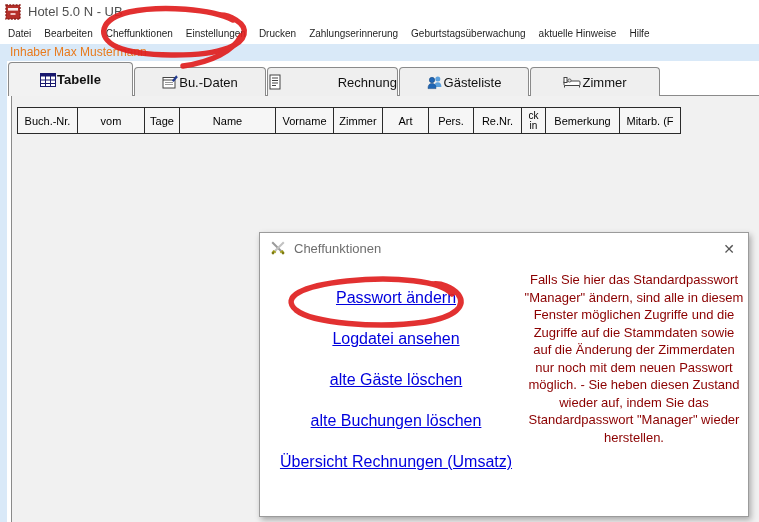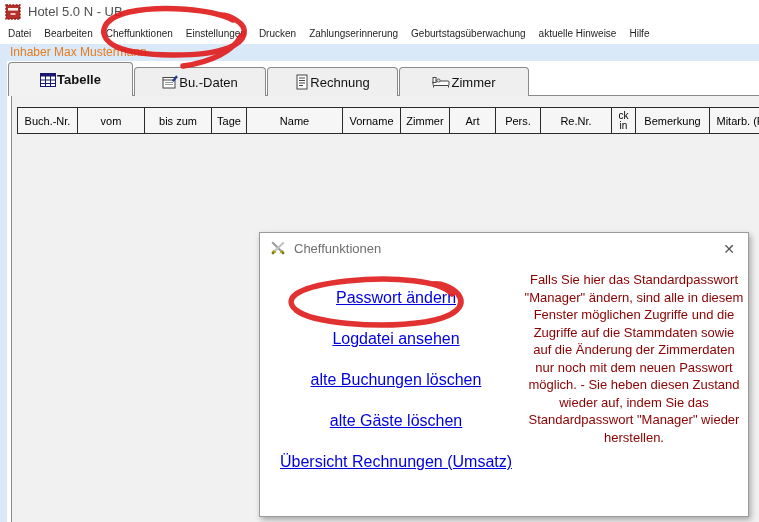--- a/index.html
+++ b/index.html
@@ -20,31 +20,31 @@
   
   .infobar{position:absolute;top:44px;left:0;width:759px;height:17px;background:#d9e9f8;
     color:#e87b1e;font-size:12px;line-height:17px;padding-left:10px;box-sizing:border-box;}
   .left-strip{position:absolute;top:61px;left:0;width:7px;height:461px;background:#d9e9f8;}
   
   .tabbar{position:absolute;top:61px;left:8px;height:35px;display:flex;align-items:flex-end;z-index:2;}
   .tab{height:29px;box-sizing:border-box;background:#efefef;border:1px solid #8a8a8a;border-bottom:none;
     border-radius:4px 4px 0 0;display:flex;align-items:center;justify-content:center;gap:1px;
     font-size:13px;color:#111;margin-right:1px;}
   .tab.active{height:34px;font-weight:bold;background:#f2f2f2;}
-  .t0{width:125px;} .t1{width:132px;} .t2{width:132px;} .t3{width:131px;} .t4{width:130px;} .t5{width:130px;}
+  .t0{width:125px;} .t1{width:132px;} .t2{width:132px;} .t3{width:131px;justify-content:space-between;} .t4{width:130px;} .t5{width:130px;}
   
   .panel{position:absolute;top:95px;left:11px;width:760px;height:427px;background:#f1f1f1;
     border-top:1px solid #8a8a8a;border-left:1px solid #8a8a8a;box-sizing:border-box;}
   .table-header{position:absolute;top:11px;left:5px;display:flex;border-radius:6px;}
   .th{box-sizing:border-box;height:27px;border:1px solid #2a2a2a;margin-left:-1px;
     background:#f6f6f6;display:flex;align-items:center;justify-content:center;
     font-size:11px;color:#000;text-align:center;cursor:default;}
   .c0{width:61px;margin-left:0;} .c1{width:68px;} .c2{width:68px;} .c3{width:36px;}
   .c4{width:97px;} .c5{width:59px;} .c6{width:50px;} .c7{width:47px;} .c8{width:46px;}
-  .c9{width:72px;} .c10{width:25px;font-size:10px;line-height:10px;white-space:pre-line;}
+  .c9{width:49px;} .c10{width:25px;font-size:10px;line-height:10px;white-space:pre-line;}
   .c11{width:75px;} .c12{width:62px;}
   
   .dialog{position:absolute;left:259px;top:232px;width:490px;height:285px;background:#ffffff;
     border:1px solid #9b9b9b;box-shadow:2px 3px 6px rgba(0,0,0,0.30);box-sizing:border-box;z-index:10;}
   .dialog-titlebar{height:30px;display:flex;align-items:center;padding:0 10px;}
   .dialog-title{color:#6e6e6e;font-size:13px;margin-left:8px;}
   .dialog-close{position:absolute;top:7px;right:10px;width:18px;height:18px;color:#555;
     font-size:14px;line-height:18px;text-align:center;cursor:default;}
   .dialog-links{position:absolute;left:0;top:56px;width:272px;}
   .link-row{height:41px;text-align:center;}
@@ -83,21 +83,20 @@
 
 <div class="infobar">
   <span>Inhaber Max Mustermann</span>
 </div>
 <div class="left-strip"></div>
 
 <div class="panel">
   <div class="table-header">
     <div class="th c0">Buch.-Nr.</div>
     <div class="th c1">vom</div>
-    <div class="th c2">bis zum</div>
     <div class="th c3">Tage</div>
     <div class="th c4">Name</div>
     <div class="th c5">Vorname</div>
     <div class="th c6">Zimmer</div>
     <div class="th c7">Art</div>
     <div class="th c8">Pers.</div>
     <div class="th c9">Re.Nr.</div>
     <div class="th c10">ck
 in</div>
     <div class="th c11">Bemerkung</div>
@@ -136,20 +135,31 @@
       <svg width="14" height="16" viewBox="0 0 14 16">
         <rect x="2" y="1" width="10" height="14" fill="#ffffff" stroke="#444"></rect>
         <line x1="4" y1="4" x2="10" y2="4" stroke="#444"></line>
         <line x1="4" y1="6.5" x2="10" y2="6.5" stroke="#444"></line>
         <line x1="4" y1="9" x2="10" y2="9" stroke="#444"></line>
         <line x1="4" y1="11.5" x2="8" y2="11.5" stroke="#444"></line>
       </svg>
     </span>
     <span>Rechnung</span>
   </div>
+  <div class="tab t4">
+    <span class="icon">
+      <svg width="16" height="15" viewBox="0 0 16 15">
+        <circle cx="10.8" cy="4" r="2.5" fill="#5aa0dd"></circle>
+        <path d="M7.2 12 q0 -4.8 3.6 -4.8 q3.6 0 3.6 4.8 Z" fill="#5aa0dd"></path>
+        <circle cx="5" cy="5" r="2.7" fill="#1f66b5" stroke="#0e3f77" stroke-width="0.5"></circle>
+        <path d="M1 13.6 q0 -5.2 4 -5.2 q4 0 4 5.2 Z" fill="#1f66b5" stroke="#0e3f77" stroke-width="0.5"></path>
+      </svg>
+    </span>
+    <span>Gästeliste</span>
+  </div>
   <div class="tab t5">
     <span class="icon">
       <svg width="18" height="14" viewBox="0 0 18 14">
         <rect x="1" y="6" width="16" height="4.5" rx="1" fill="#ffffff" stroke="#444"></rect>
         <rect x="1" y="2.5" width="3" height="5" fill="#ffffff" stroke="#444"></rect>
         <circle cx="6.5" cy="5.5" r="1.6" fill="#dddddd" stroke="#444" stroke-width="0.8"></circle>
         <line x1="1.5" y1="10.5" x2="1.5" y2="12.5" stroke="#444"></line>
         <line x1="16.5" y1="10.5" x2="16.5" y2="12.5" stroke="#444"></line>
       </svg>
     </span>
@@ -169,22 +179,22 @@
         <circle cx="3" cy="13" r="1.4" fill="#7d7a12"></circle>
       </svg>
     </span>
     <span class="dialog-title">Cheffunktionen</span>
   </div>
   <div class="dialog-close">✕</div>
 
   <div class="dialog-links">
     <div class="link-row"><a class="dlg-link">Passwort ändern</a></div>
     <div class="link-row"><a class="dlg-link">Logdatei ansehen</a></div>
+    <div class="link-row"><a class="dlg-link">alte Gäste löschen</a></div>
     <div class="link-row"><a class="dlg-link">alte Buchungen löschen</a></div>
-    <div class="link-row"><a class="dlg-link">alte Gäste löschen</a></div>
     <div class="link-row"><a class="dlg-link">Übersicht Rechnungen (Umsatz)</a></div>
   </div>
 
   <div class="dialog-note">Falls Sie hier das Standardpasswort "Manager" ändern, sind alle in diesem Fenster möglichen Zugriffe und die Zugriffe auf die Stammdaten sowie auf die Änderung der Zimmerdaten nur noch mit dem neuen Passwort möglich.  -  Sie heben diesen Zustand wieder auf, indem Sie das Standardpasswort "Manager" wieder herstellen.</div>
 </div>
 
 <svg class="annotations" width="759" height="522" viewBox="0 0 759 522">
   <g stroke="#e01f1f" stroke-width="5.5" fill="none" stroke-linecap="round" opacity="0.92">
     <path d="M 233 20 C 212 9, 162 5, 129 12 C 100 19, 96 37, 117 47 C 140 57, 201 58, 228 48 C 247 41, 249 28, 236 20 C 231 17, 226 15, 221 15"></path>
     <path d="M 241 36 C 233 51, 212 62, 183 66"></path>

